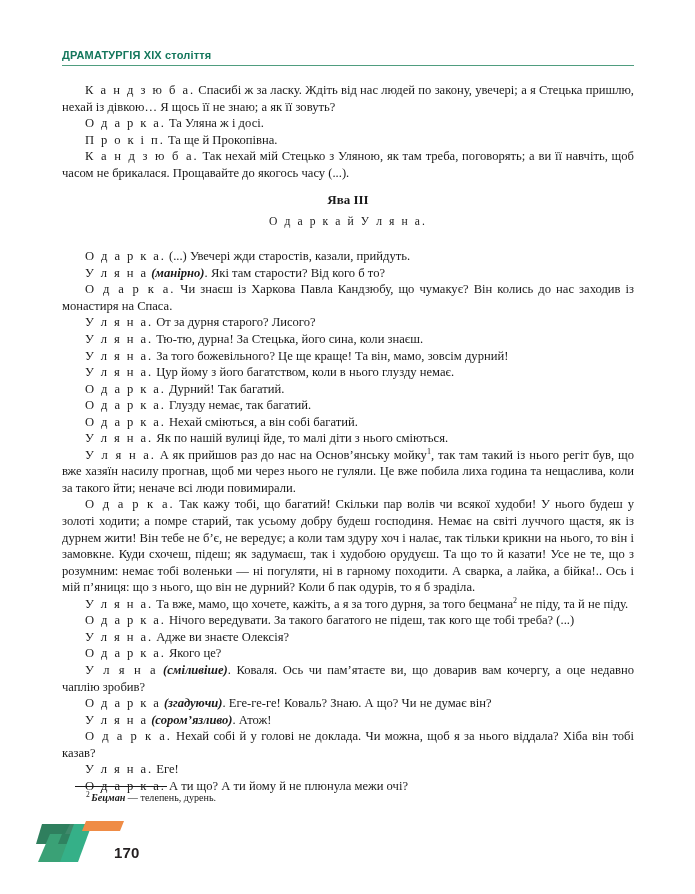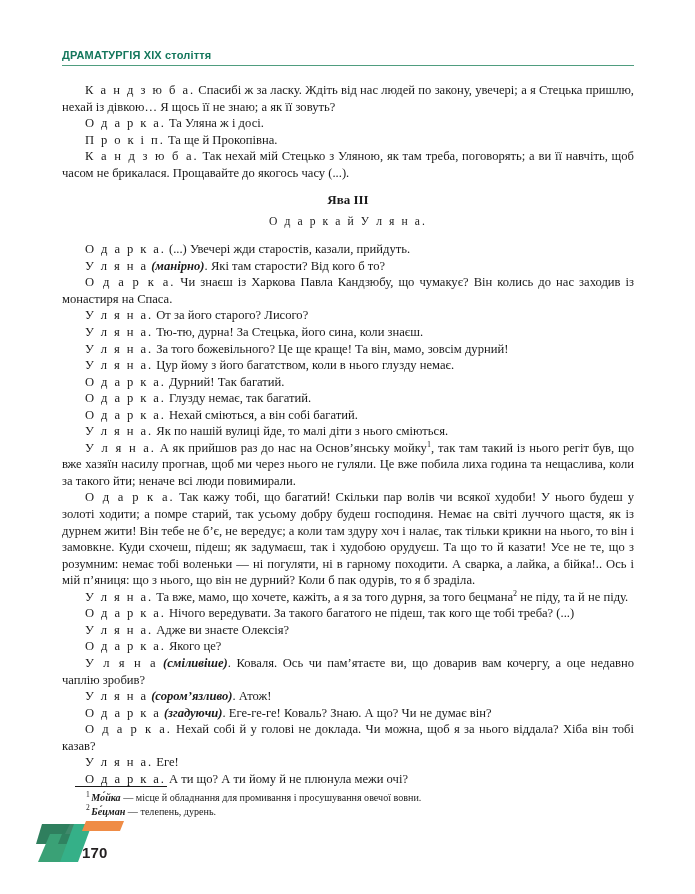--- a/index.html
+++ b/index.html
@@ -71,21 +71,21 @@
   
   .scene {
     margin: 10px 0 0 0;
     text-align: center;
     font-size: 13px;
     font-weight: bold;
     text-indent: 0;
     line-height: 17px;
   }
   .cast {
-    margin: 6px 0 12px 0;
+    margin: 6px 0 19px 0;
     text-align: center;
     font-size: 11.6px;
     text-indent: 0;
     letter-spacing: 2.1px;
     line-height: 15px;
   }
   
   .footnotes {
     position: absolute;
     left: 62px;
@@ -122,21 +122,21 @@
   }
   .logo {
     position: absolute;
     left: 0;
     top: 0;
     width: 116px;
     height: 50px;
   }
   .pagenum {
     position: absolute;
-    left: 46px;
+    left: 78px;
     top: 26px;
     font-family: "Liberation Sans", "DejaVu Sans", sans-serif;
     font-size: 15px;
     font-weight: bold;
     color: #231f20;
     letter-spacing: 0.2px;
   }
 </style>
 </head>
 <body>
@@ -160,21 +160,21 @@
 
     <p class="scene">Ява III</p>
     <p class="cast">О д а р к а   й   У л я н а.</p>
 
     <p class="t"><span class="sp">О д а р к а.</span><span> (...) Увечері жди старостів, казали, прийдуть.</span></p>
 
     <p class="t"><span class="sp">У л я н а</span><span class="it"> (манірно)</span><span>. Які там старости? Від кого б то?</span></p>
 
     <p class="t"><span class="sp">О д а р к а.</span><span> Чи знаєш із Харкова Павла Кандзюбу, що чумакує? Він колись до нас заходив із монастиря на Спаса.</span></p>
 
-    <p class="t"><span class="sp">У л я н а.</span><span> От за його старого? Лисого?</span></p>
+    <p class="t"><span class="sp">У л я н а.</span><span> От за дурня старого? Лисого?</span></p>
 
     <p class="t"><span class="sp">У л я н а.</span><span> Тю-тю, дурна!  За Стецька, його сина, коли знаєш.</span></p>
 
     <p class="t"><span class="sp">У л я н а.</span><span> За того божевільного? Це ще краще! Та він, мамо, зовсім дурний!</span></p>
 
     <p class="t"><span class="sp">У л я н а.</span><span> Цур йому з його багатством, коли в нього глузду немає.</span></p>
 
     <p class="t"><span class="sp">О д а р к а.</span><span> Дурний!  Так багатий.</span></p>
 
     <p class="t"><span class="sp">О д а р к а.</span><span> Глузду немає, так багатий.</span></p>
@@ -190,35 +190,34 @@
     <p class="t"><span class="sp">У л я н а.</span><span>  Та вже, мамо, що хочете, кажіть, а я за того дурня, за того бецмана</span><sup class="fn">2</sup><span> не піду, та й не піду.</span></p>
 
     <p class="t"><span class="sp">О д а р к а.</span><span> Нічого вередувати. За такого багатого не підеш, так кого ще тобі треба? (...)</span></p>
 
     <p class="t"><span class="sp">У л я н а.</span><span> Адже ви знаєте Олексія?</span></p>
 
     <p class="t"><span class="sp">О д а р к а.</span><span> Якого це?</span></p>
 
     <p class="t"><span class="sp">У л я н а</span><span class="it"> (сміливіше)</span><span>. Коваля. Ось чи пам’ятаєте ви, що доварив вам кочергу, а оце недавно чаплію зробив?</span></p>
 
+    <p class="t"><span class="sp">О д а р к а</span><span class="it"> (згадуючи)</span><span>. Еге-ге-ге! Коваль? Знаю. А що? Чи не думає він?</span></p>
+
     <p class="t"><span class="sp">У л я н а</span><span class="it"> (сором’язливо)</span><span>. Атож!</span></p>
-
-    <p class="t"><span class="sp">О д а р к а</span><span class="it"> (згадуючи)</span><span>. Еге-ге-ге! Коваль? Знаю. А що? Чи не думає він?</span></p>
 
     <p class="t"><span class="sp">О д а р к а.</span><span> Нехай собі й у голові не доклада. Чи можна, щоб я за нього віддала? Хіба він тобі казав?</span></p>
 
     <p class="t"><span class="sp">У л я н а.</span><span> Еге!</span></p>
 
     <p class="t"><span class="sp">О д а р к а.</span><span> А ти що? А ти йому й не плюнула межи очі?</span></p>
 
   </div>
 
   <div class="footnotes">
     <div class="fn-rule"></div>
-    <p class="fnline"><span class="num">1</span><span class="it">Мо́йка</span><span> — місце й обладнання для промивання і просушування овечої вовни.</span></p>
     <p class="fnline"><span class="num">2</span><span class="it">Бе́цман</span><span> — телепень, дурень.</span></p>
   </div>
 
   <div class="footer">
     <svg class="logo" viewBox="0 0 116 50" xmlns="http://www.w3.org/2000/svg">
       <polygon points="6,6 34,6 24,26 0,26" fill="#2f7f5e"></polygon>
       <polygon points="14,16 44,16 30,44 2,44" fill="#3aa176"></polygon>
       <polygon points="30,6 52,6 42,26 22,26" fill="#2f7f5e" opacity="0.92"></polygon>
       <polygon points="38,6 56,6 42,44 24,44" fill="#35b088"></polygon>
       <polygon points="50,3 88,3 84,13 46,13" fill="#ef8c46"></polygon>

